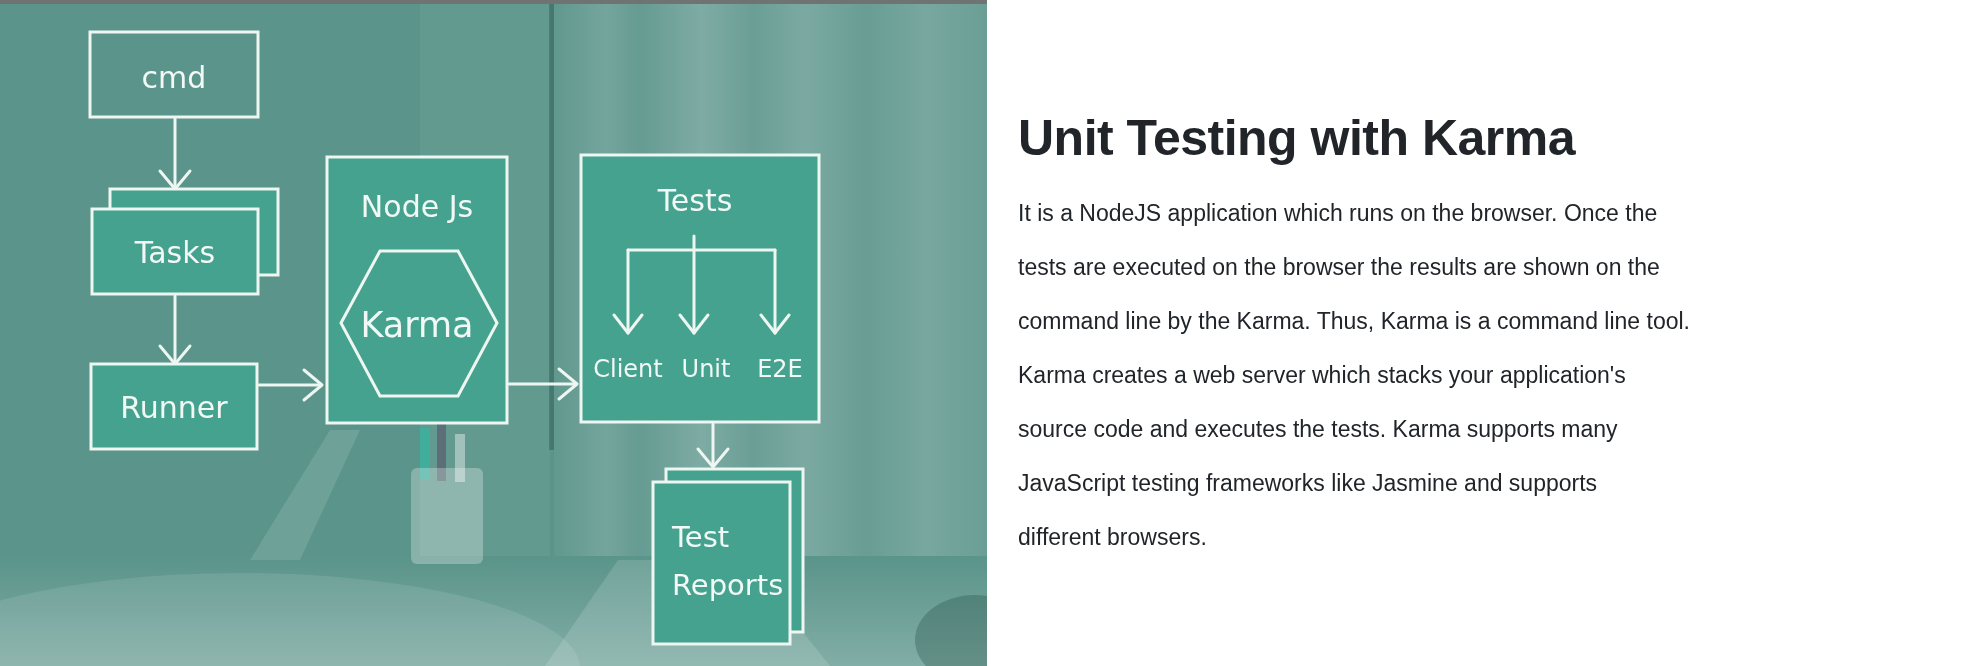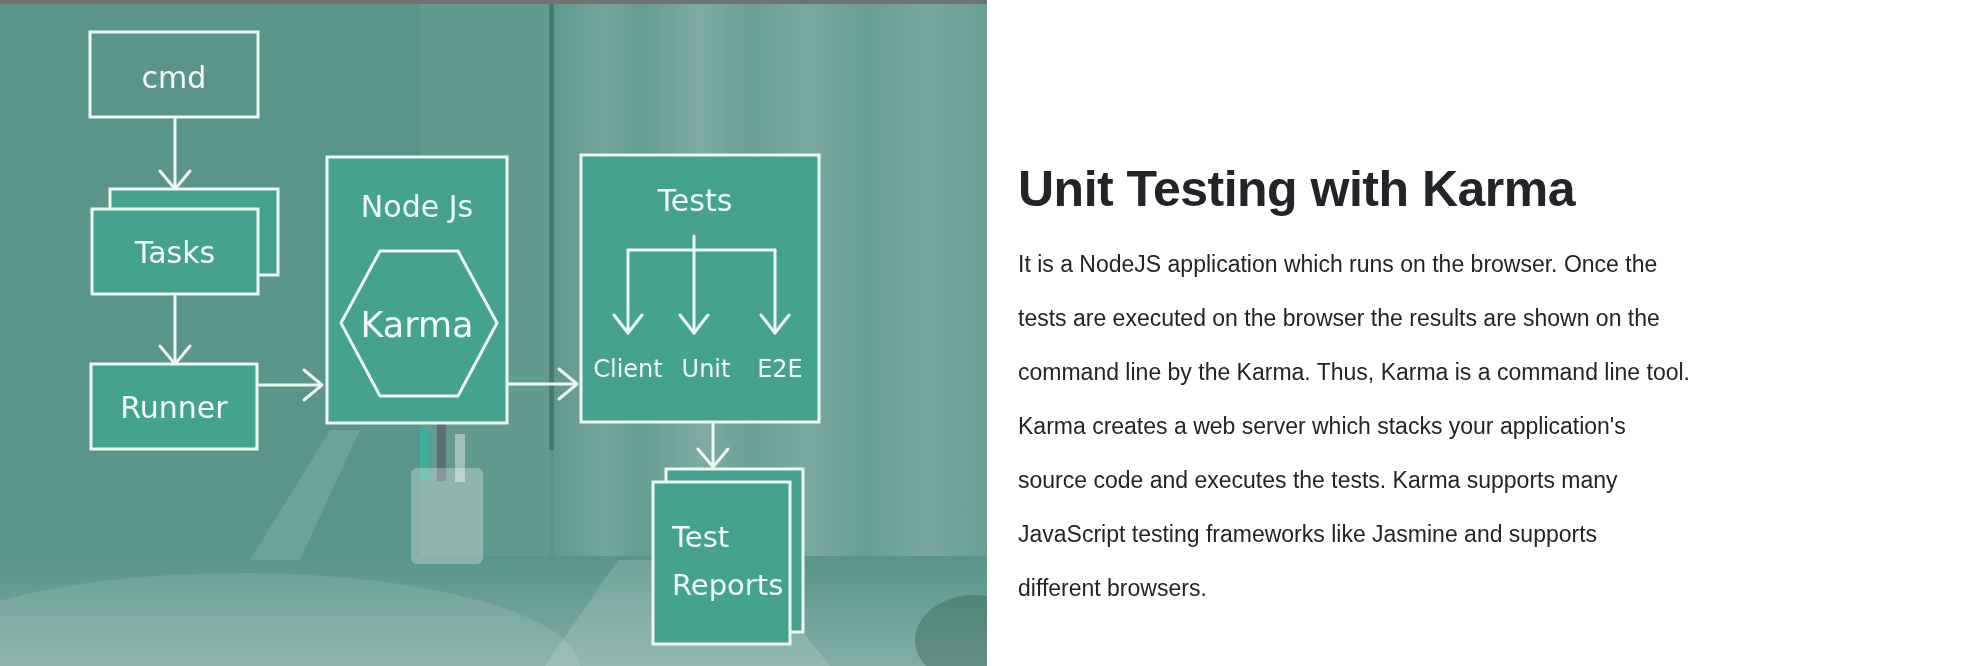--- a/index.html
+++ b/index.html
@@ -7,21 +7,21 @@
     --bg-teal:#5a948a;
     --node-fill:#45a28f;
     --stroke-white:#eef6f2;
     --diagram-text:#f2f8f5;
     --heading-color:#212529;
     --body-color:#212529;
     --top-strip:#6f7472;
   }
   *{box-sizing:border-box;margin:0;padding:0;}
   html,body{width:1968px;height:666px;overflow:hidden;background:var(--panel-bg);}
-  .page{display:flex;width:1968px;height:666px;font-family:"Liberation Sans",sans-serif;align-items:center;}
+  .page{display:flex;width:1968px;height:666px;font-family:"Liberation Sans",sans-serif;}
   .diagram-panel{width:987px;height:666px;flex:0 0 987px;position:relative;background:var(--bg-teal);}
   .diagram-panel svg{display:block;width:987px;height:666px;}
   .content-panel{flex:1 1 auto;background:var(--panel-bg);padding:0 40px 0 31px;}
   .page-title{
     margin-top:108px;
     font-size:50px;line-height:60px;font-weight:700;
     letter-spacing:-0.5px;color:var(--heading-color);
     font-family:"Liberation Sans",sans-serif;
   }
   .article-paragraph{

